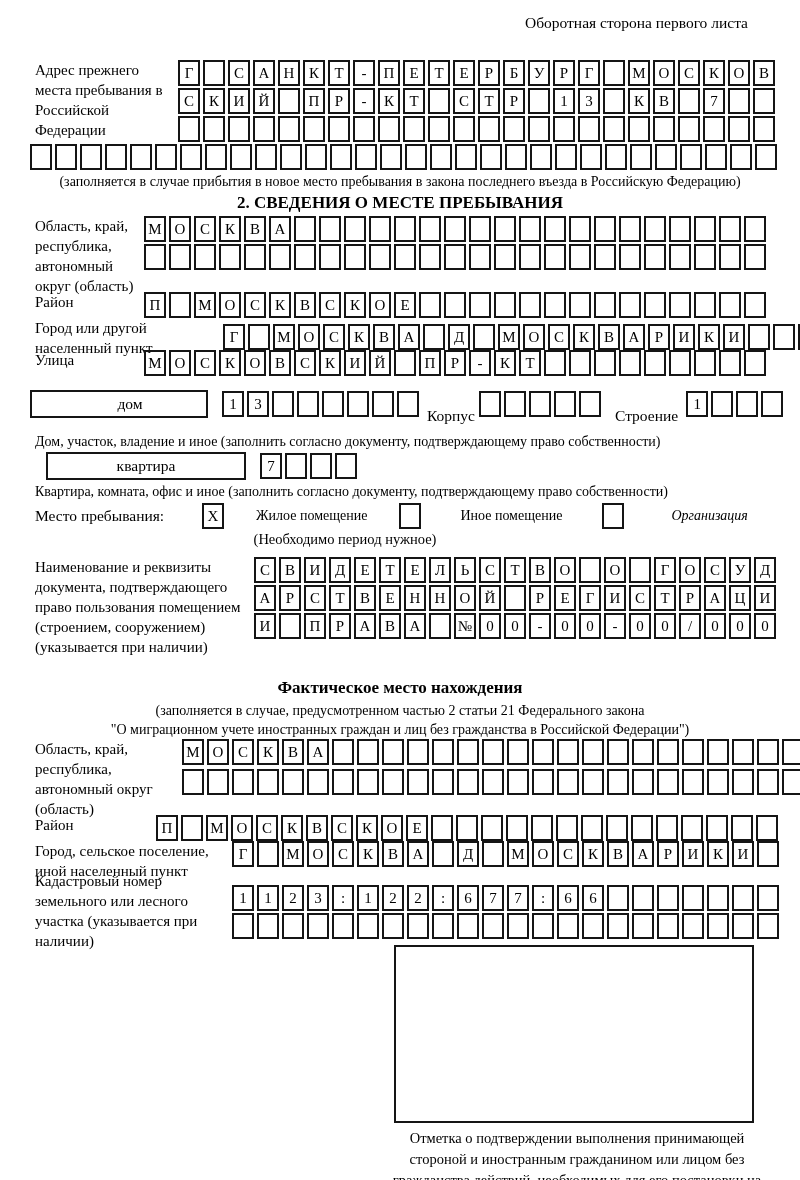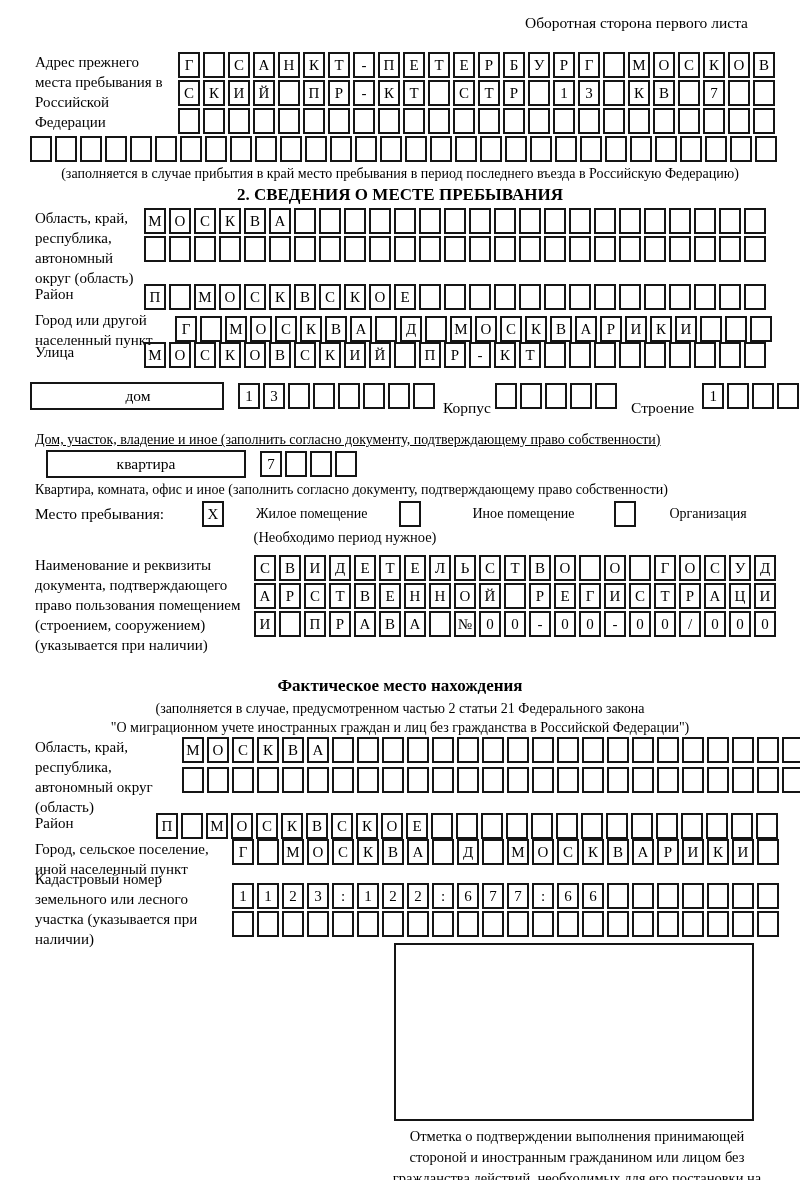--- a/index.html
+++ b/index.html
@@ -4,58 +4,58 @@
 <style>
   * { margin:0; padding:0; box-sizing:border-box; }
   html,body { width:800px; height:1180px; background:#fff; }
   body {
     font-family:"Liberation Serif","DejaVu Serif",serif;
     color:#000;
     padding:14px 30px 0 30px;
     overflow:hidden;
     position:relative;
   }
-  .corner-note { text-align:right; font-size:15.5px; padding-right:22px; margin-bottom:20px; }
+  .corner-note { text-align:right; font-size:15.5px; padding-right:22px; margin-bottom:28px; }
 
   .frow { display:flex; align-items:flex-start; }
   .flabel { font-size:15px; line-height:20px; flex-shrink:0; padding-left:5px; }
 
   .grid { display:flex; flex-direction:column; gap:2px; }
   .grid-gap4 { gap:4px; }
   .grid-row { display:flex; gap:3px; }
   .cell {
     width:22px; height:26px; flex-shrink:0;
     border:2px solid #151515;
     font-size:15px; line-height:22px;
     display:flex; align-items:center; justify-content:center;
   }
   .note { font-size:14px; text-align:center; line-height:19px; }
   .sec-title { font-size:17px; font-weight:bold; text-align:center; line-height:22px; }
 
   
   .h76 { height:76px; }
   .h26 { height:26px; }
-  .h32 { height:32px; }
+  .h32 { height:32px;gap:48px; }
   .h30 { height:30px; }
   .h120 { height:120px; }
   .h68 { height:68px; }
 
   .w148 { width:148px; } .w114 { width:114px; } .w145 { width:145px; }
   .w224 { width:224px; } .w152 { width:152px; } .w126 { width:126px; }
   .w202 { width:202px; }
 
   .pt6 { padding-top:6px; }
   .pt14 { padding-top:14px; }
 
   .field-rect {
     border:2px solid #151515; height:28px;
     display:flex; align-items:center; justify-content:center;
     font-size:15.5px; flex-shrink:0;
   }
-  .rect-house { width:194px;padding-left:22px; }
+  .rect-house { width:178px;padding-left:22px; }
   .rect-apt { width:200px; }
   .inline-lbl { font-size:15.5px; line-height:28px; flex-shrink:0;margin-top:24px; }
   .caption { font-size:14px; line-height:19px; padding-left:5px; }
 
   .stay-row { display:flex; align-items:center; height:26px; }
   .stay-lbl { font-size:15.5px; width:147px; flex-shrink:0; padding-left:5px; }
   .stay-opt { font-size:14px;text-align:right; }
   .choose-note { font-size:14.5px; text-align:center; width:340px; margin-left:145px; line-height:19px; }
 
   .stamp-box {
@@ -182,21 +182,21 @@
       <div class="cell"></div>
       <div class="cell"></div>
       <div class="cell"></div>
       <div class="cell"></div>
       <div class="cell"></div>
       <div class="cell"></div>
       <div class="cell"></div>
       <div class="cell"></div>
     </div>
   </div>
-<div class="note" style="margin-top:2px;">(заполняется в случае прибытия в край место пребывания в период последнего въезда в Российскую Федерацию)</div>
+<div class="note" style="margin-top:2px;">(заполняется в случае прибытия в новое место пребывания в закона последнего въезда в Российскую Федерацию)</div>
 
 <div class="sec-title" style="margin-top:1px; margin-bottom:2px;">2. СВЕДЕНИЯ О МЕСТЕ ПРЕБЫВАНИЯ</div>
 
 <div class="frow h76">
   <div class="flabel w114">Область, край, республика, автономный округ (область)</div>
   <div class="grid">
       <div class="grid-row">
         <div class="cell">М</div>
         <div class="cell">О</div>
         <div class="cell">С</div>
@@ -378,43 +378,43 @@
   <div class="inline-lbl" style="margin-left:14px;">Строение</div>
   <div class="grid" style="margin-left:8px;">
       <div class="grid-row">
         <div class="cell">1</div>
         <div class="cell"></div>
         <div class="cell"></div>
         <div class="cell"></div>
       </div>
     </div>
 </div>
-<div class="caption" style="margin-top:8px;text-decoration:underline;">Дом, участок, владение и иное (заполнить согласно документу, подтверждающему право собственности)</div>
+<div class="caption" style="margin-top:2px;">Дом, участок, владение и иное (заполнить согласно документу, подтверждающему право собственности)</div>
 
 <div class="frow" style="margin-top:1px; align-items:center;padding-left:16px;">
   <div class="field-rect rect-apt">квартира</div>
   <div class="grid" style="margin-left:14px;">
       <div class="grid-row">
         <div class="cell">7</div>
         <div class="cell"></div>
         <div class="cell"></div>
         <div class="cell"></div>
       </div>
     </div>
 </div>
 <div class="caption" style="margin-top:2px;">Квартира, комната, офис и иное (заполнить согласно документу, подтверждающему право собственности)</div>
 
 <div class="stay-row" style="margin-top:2px;gap:25px;">
   <div class="stay-lbl">Место пребывания:</div>
   <div class="cell">X</div>
   <div class="stay-opt" style="margin-left:7px;">Жилое помещение</div>
   <div class="cell" style="margin-left:7px;"></div>
-  <div class="stay-opt" style="margin-left:26px;">Иное помещение</div>
+  <div class="stay-opt" style="margin-left:14px;">Иное помещение</div>
   <div class="cell" style="margin-left:15px;"></div>
-  <div class="stay-opt" style="margin-left:8px;">Организация</div>
+  <div class="stay-opt" style="margin-left:22px;font-style:italic;">Организация</div>
 </div>
 <div class="choose-note" style="margin-top:1px;">(Необходимо период нужное)</div>
 
 <div class="frow h120" style="margin-top:8px;">
   <div class="flabel w224">Наименование и реквизиты документа, подтверждающего право пользования помещением (строением, сооружением) (указывается при наличии)</div>
   <div class="grid">
       <div class="grid-row">
         <div class="cell">С</div>
         <div class="cell">В</div>
         <div class="cell">И</div>

